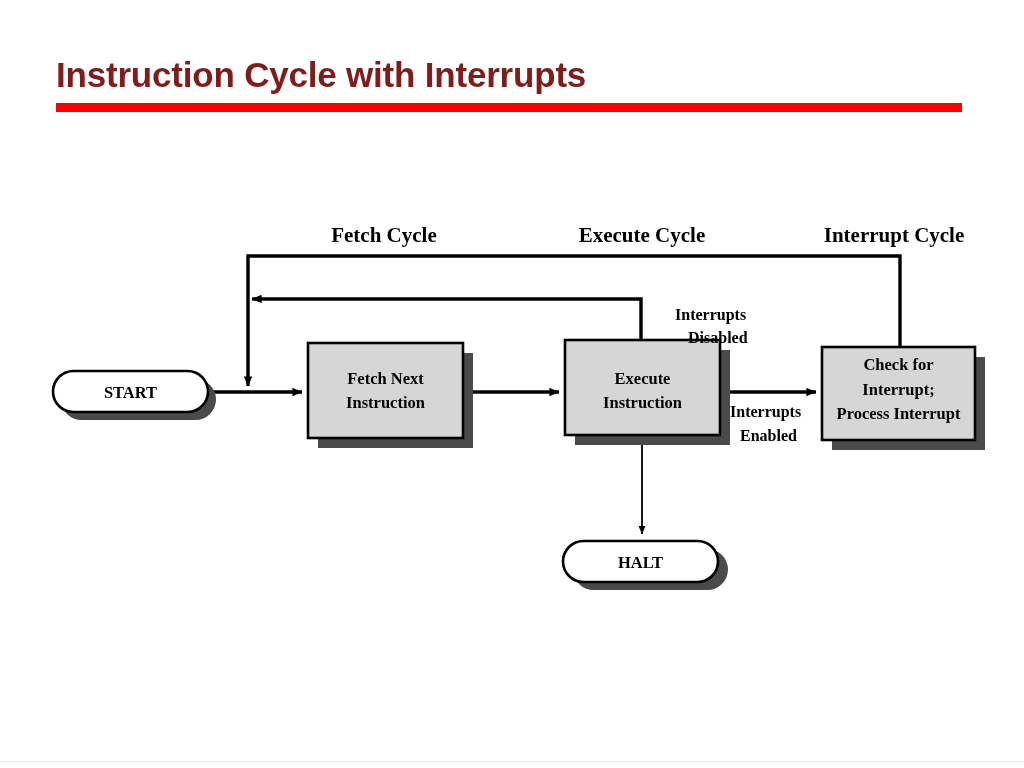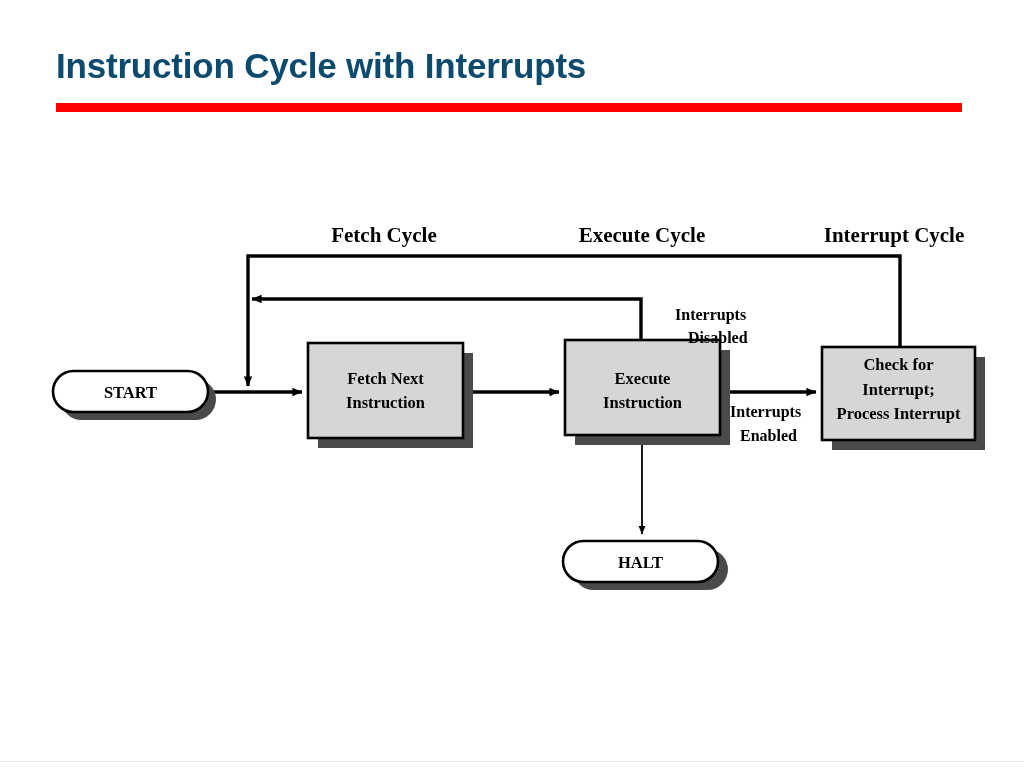--- a/index.html
+++ b/index.html
@@ -20,26 +20,26 @@
   
   .slide {
     position: absolute;
     inset: 0;
     background: #ffffff;
   }
 
   .slide-title {
     position: absolute;
     left: 56px;
-    top: 47px;
+    top: 56px;
     font-family: "Liberation Sans", sans-serif;
     font-weight: bold;
     font-size: 35px;
     letter-spacing: -0.2px;
-    color: #0c4a6e;
+    color: #7f1d1d;
     white-space: nowrap;
     line-height: 1.1;
   }
 
   .title-rule {
     position: absolute;
     left: 56px;
     top: 103px;
     width: 906px;
     height: 9px;

